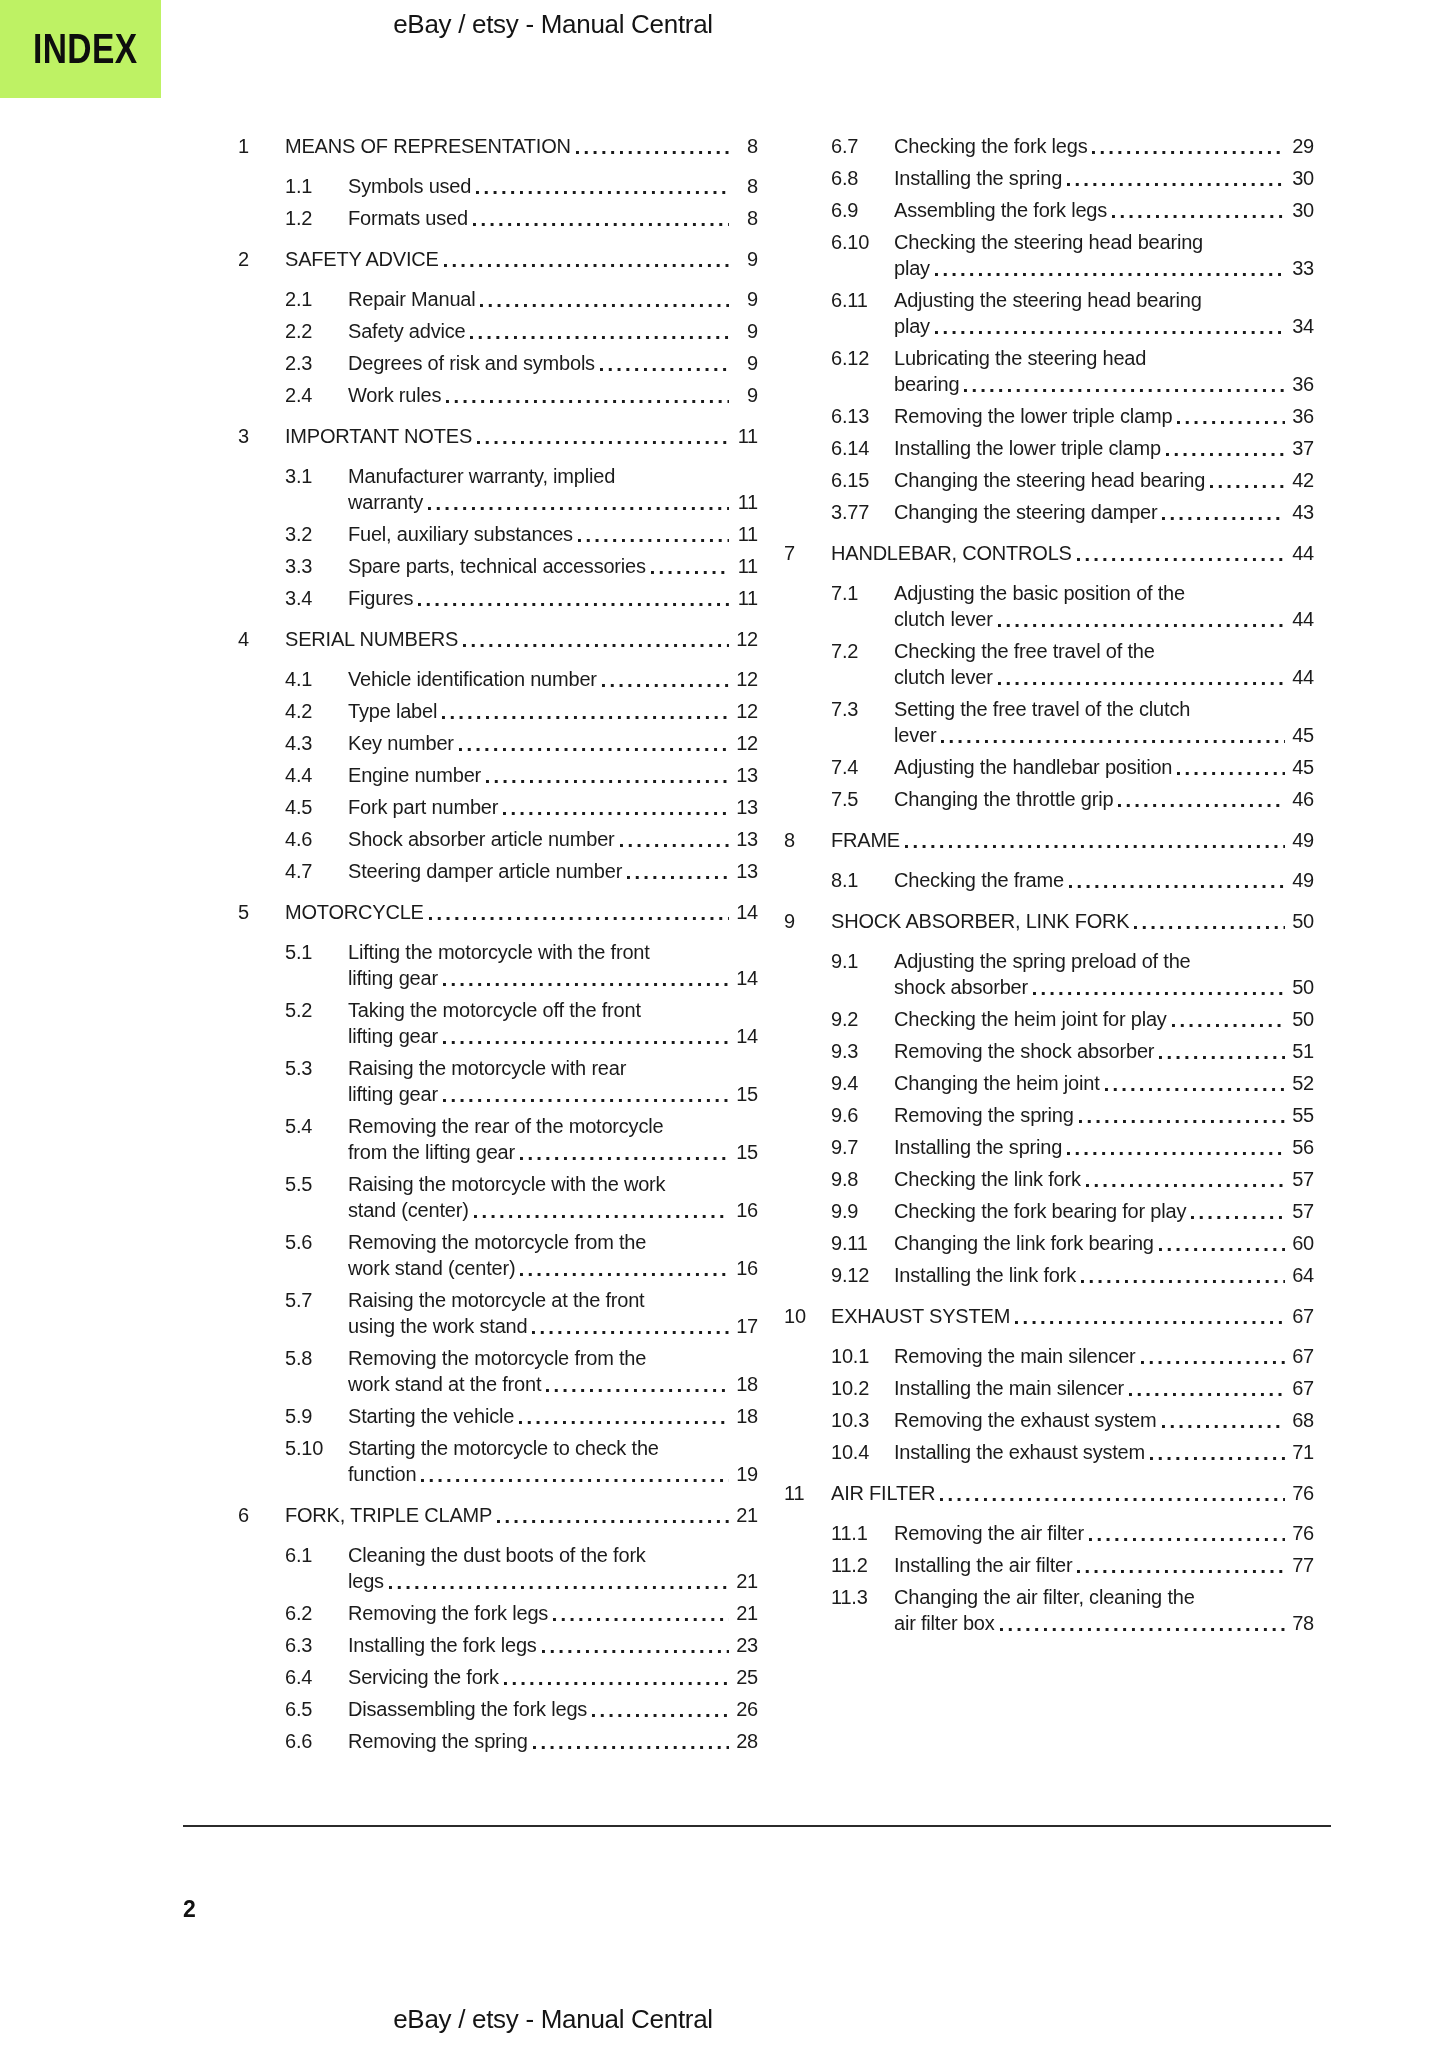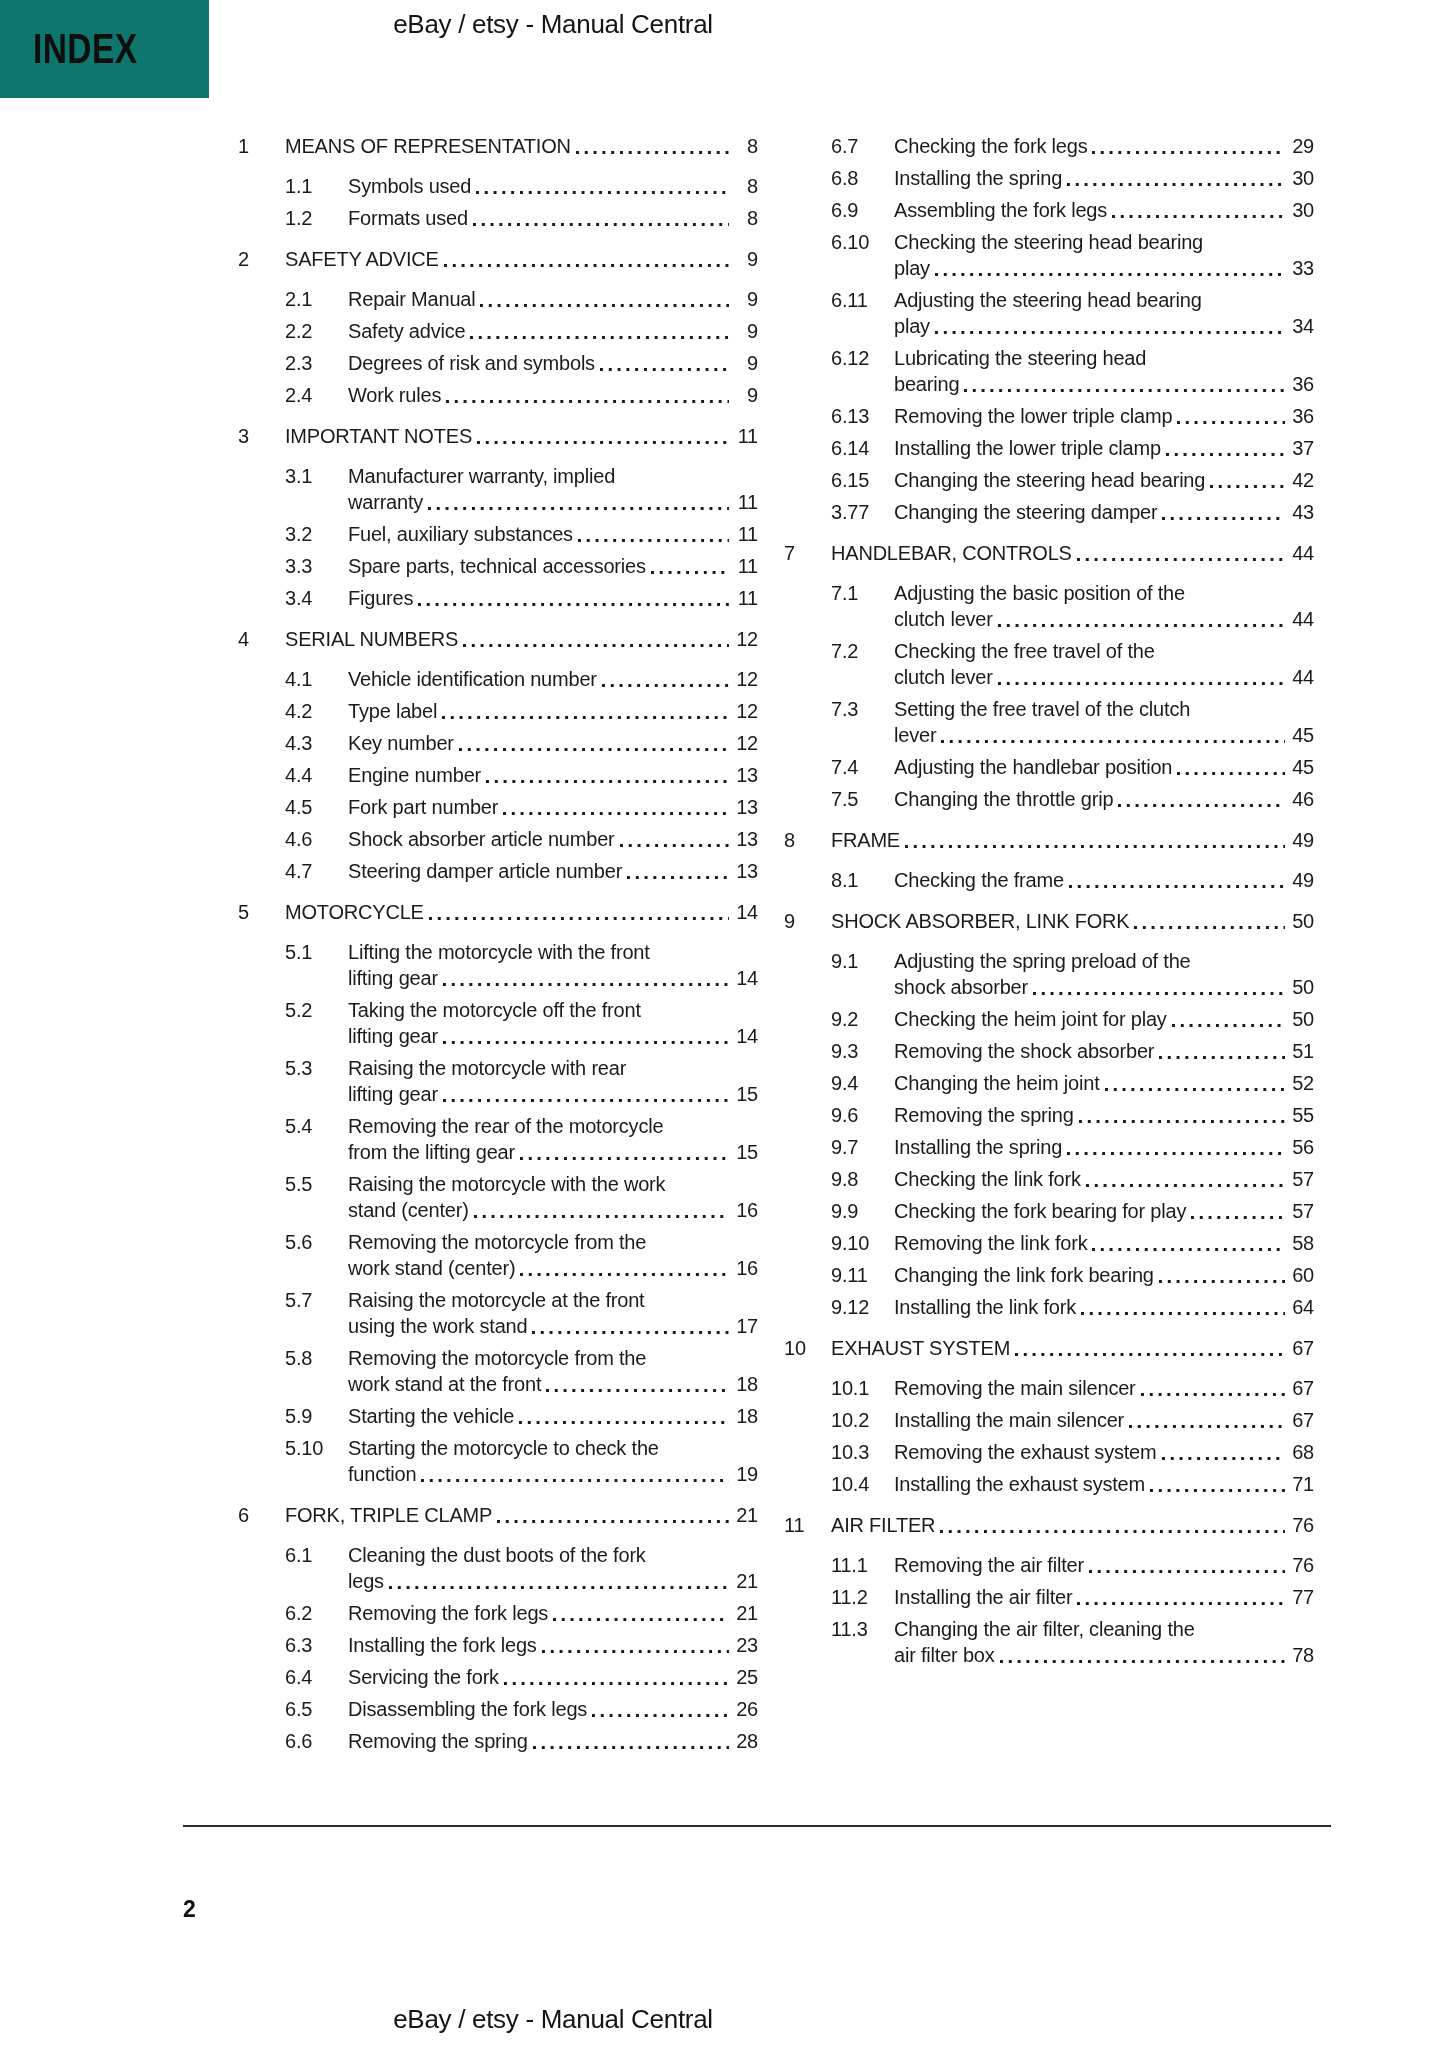--- a/index.html
+++ b/index.html
@@ -8,22 +8,22 @@
     width: 1445px;
     height: 2045px;
     background: #ffffff;
     font-family: "Liberation Sans", sans-serif;
     color: #1b1b1b;
     overflow: hidden;
   }
   .index-tab {
     position: absolute;
     left: 0; top: 0;
-    width: 209px; height: 98px;
-    background: #0f766e;
+    width: 161px; height: 98px;
+    background: #bef264;
   }
   .index-tab .label {
     position: absolute;
     left: 33px; top: 50%;
     transform: translateY(-52%) scaleX(0.78);
     transform-origin: left center;
     font-size: 43px;
     font-weight: bold;
     letter-spacing: 0.5px;
     color: #0e0e0e;
@@ -781,30 +781,20 @@
           <div class="e-num">9.9</div>
           <div class="e-body">
             <div class="e-line e-last">
               <span>Checking the fork bearing for play</span>
               <span class="leader"></span>
               <span class="pg">57</span>
             </div>
           </div>
         </div>
         <div class="entry sub">
-          <div class="e-num">9.10</div>
-          <div class="e-body">
-            <div class="e-line e-last">
-              <span>Removing the link fork</span>
-              <span class="leader"></span>
-              <span class="pg">58</span>
-            </div>
-          </div>
-        </div>
-        <div class="entry sub">
           <div class="e-num">9.11</div>
           <div class="e-body">
             <div class="e-line e-last">
               <span>Changing the link fork bearing</span>
               <span class="leader"></span>
               <span class="pg">60</span>
             </div>
           </div>
         </div>
         <div class="entry sub">

